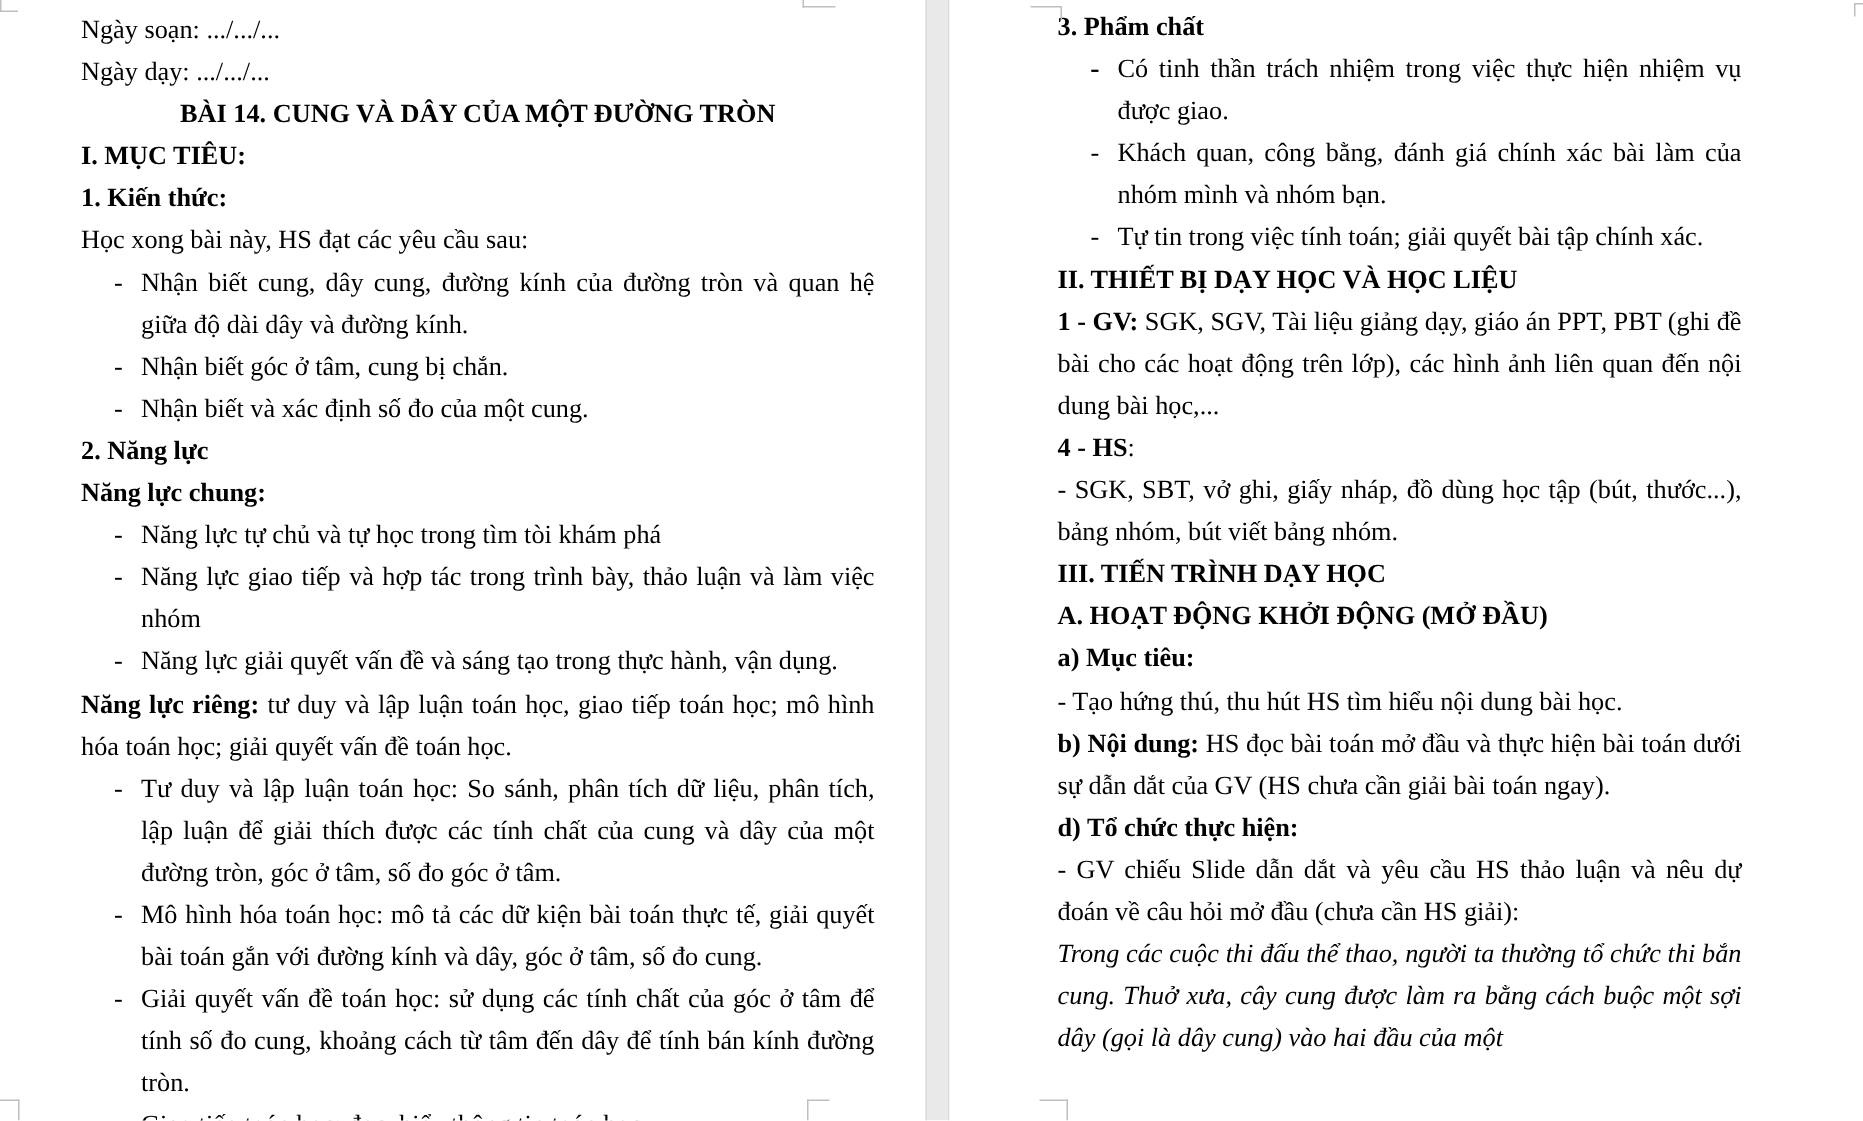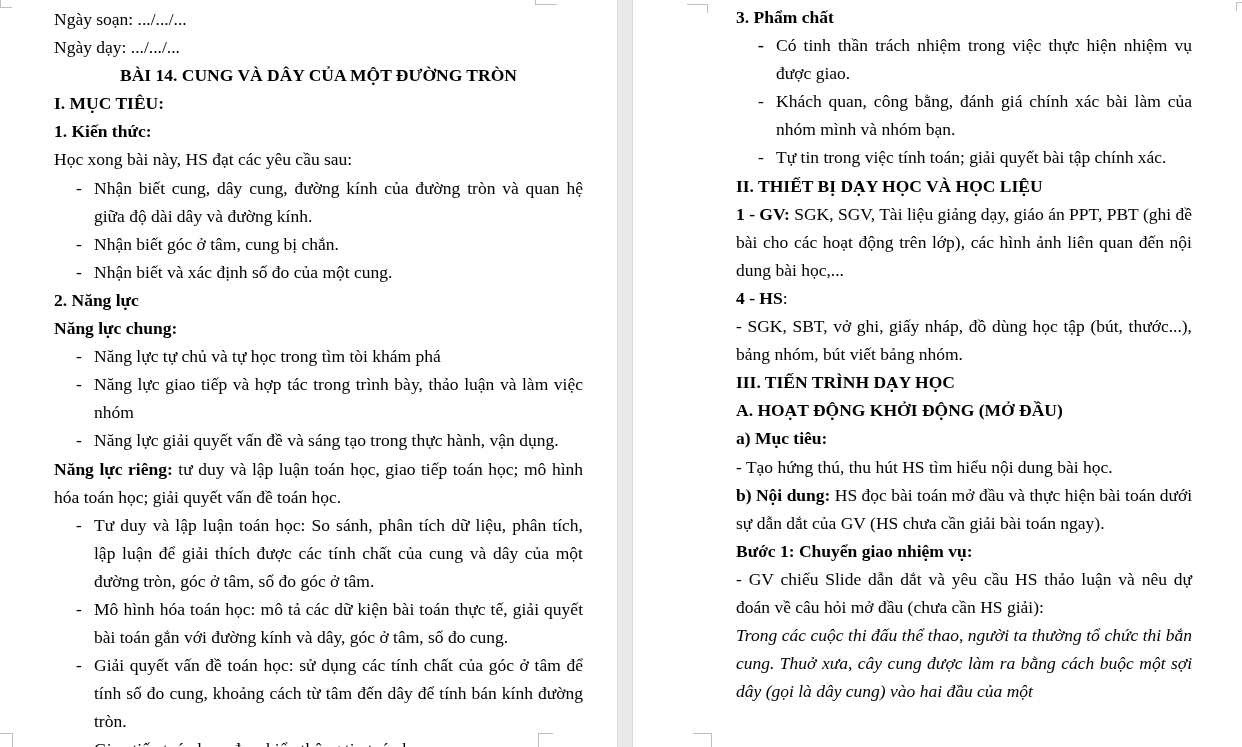--- a/index.html
+++ b/index.html
@@ -5,21 +5,21 @@
   * { margin:0; padding:0; box-sizing:border-box; }
   html,body { background:#ffffff; }
   body {
     width:1242px; height:747px; overflow:hidden;
     font-family:"Liberation Serif", serif; color:#000;
   }
   .canvas { position:relative; width:1242px; height:747px; background:#fff; overflow:hidden; }
 
   .page { position:absolute; top:0; height:747px; background:#fff; }
   .page-left  { left:0;     width:617px; padding:5px 80px 0 8px;margin-left:46px; }
-  .page-right { left:633px; width:533px; padding:3px 5px 0 72px;margin-left:31px; }
+  .page-right { left:633px; width:533px; padding:3px 5px 0 72px; }
 
   .gutter {
     position:absolute; left:617px; top:0; width:16px; height:747px;
     background:#e9e9e9; border-left:1px solid #dcdcdc; border-right:1px solid #dcdcdc;
   }
 
   p, h1 { font-size:17.5px; line-height:28.1px; font-weight:normal; text-align:justify; }
   .center { text-align:center; }
   .bold { font-weight:bold; }
   .bi { font-weight:bold; }
@@ -140,21 +140,21 @@
     <p class="bold">A. HOẠT ĐỘNG KHỞI ĐỘNG (MỞ ĐẦU)</p>
 
     <p class="bold">a) Mục tiêu:</p>
     <p>- Tạo hứng thú, thu hút HS tìm hiểu nội dung bài học.</p>
 
     <p>
       <b>b) Nội dung:</b><span> HS đọc bài toán mở đầu và thực hiện bài toán dưới sự dẫn dắt của GV (HS chưa cần giải bài toán ngay).</span>
     </p>
 
 
-    <p class="bold">Bước 1: Chuyển giao nhiệm vụ:</p>
+    <p class="bold">d) Tổ chức thực hiện:</p>
     <p>- GV chiếu Slide dẫn dắt và yêu cầu HS thảo luận và nêu dự đoán về câu hỏi mở đầu (chưa cần HS giải):</p>
     <p class="it">Trong các cuộc thi đấu thể thao, người ta thường tổ chức thi bắn cung. Thuở xưa, cây cung được làm ra bằng cách buộc một sợi dây (gọi là dây cung) vào hai đầu của một</p>
   </div>
 
   <div class="mark m-p1-tl"></div>
   <div class="mark m-p1-tr"></div>
   <div class="mark m-p2-tl"></div>
   <div class="mark m-p2-tr"></div>
   <div class="mark m-p1-bl"></div>
   <div class="mark m-p1-br"></div>

